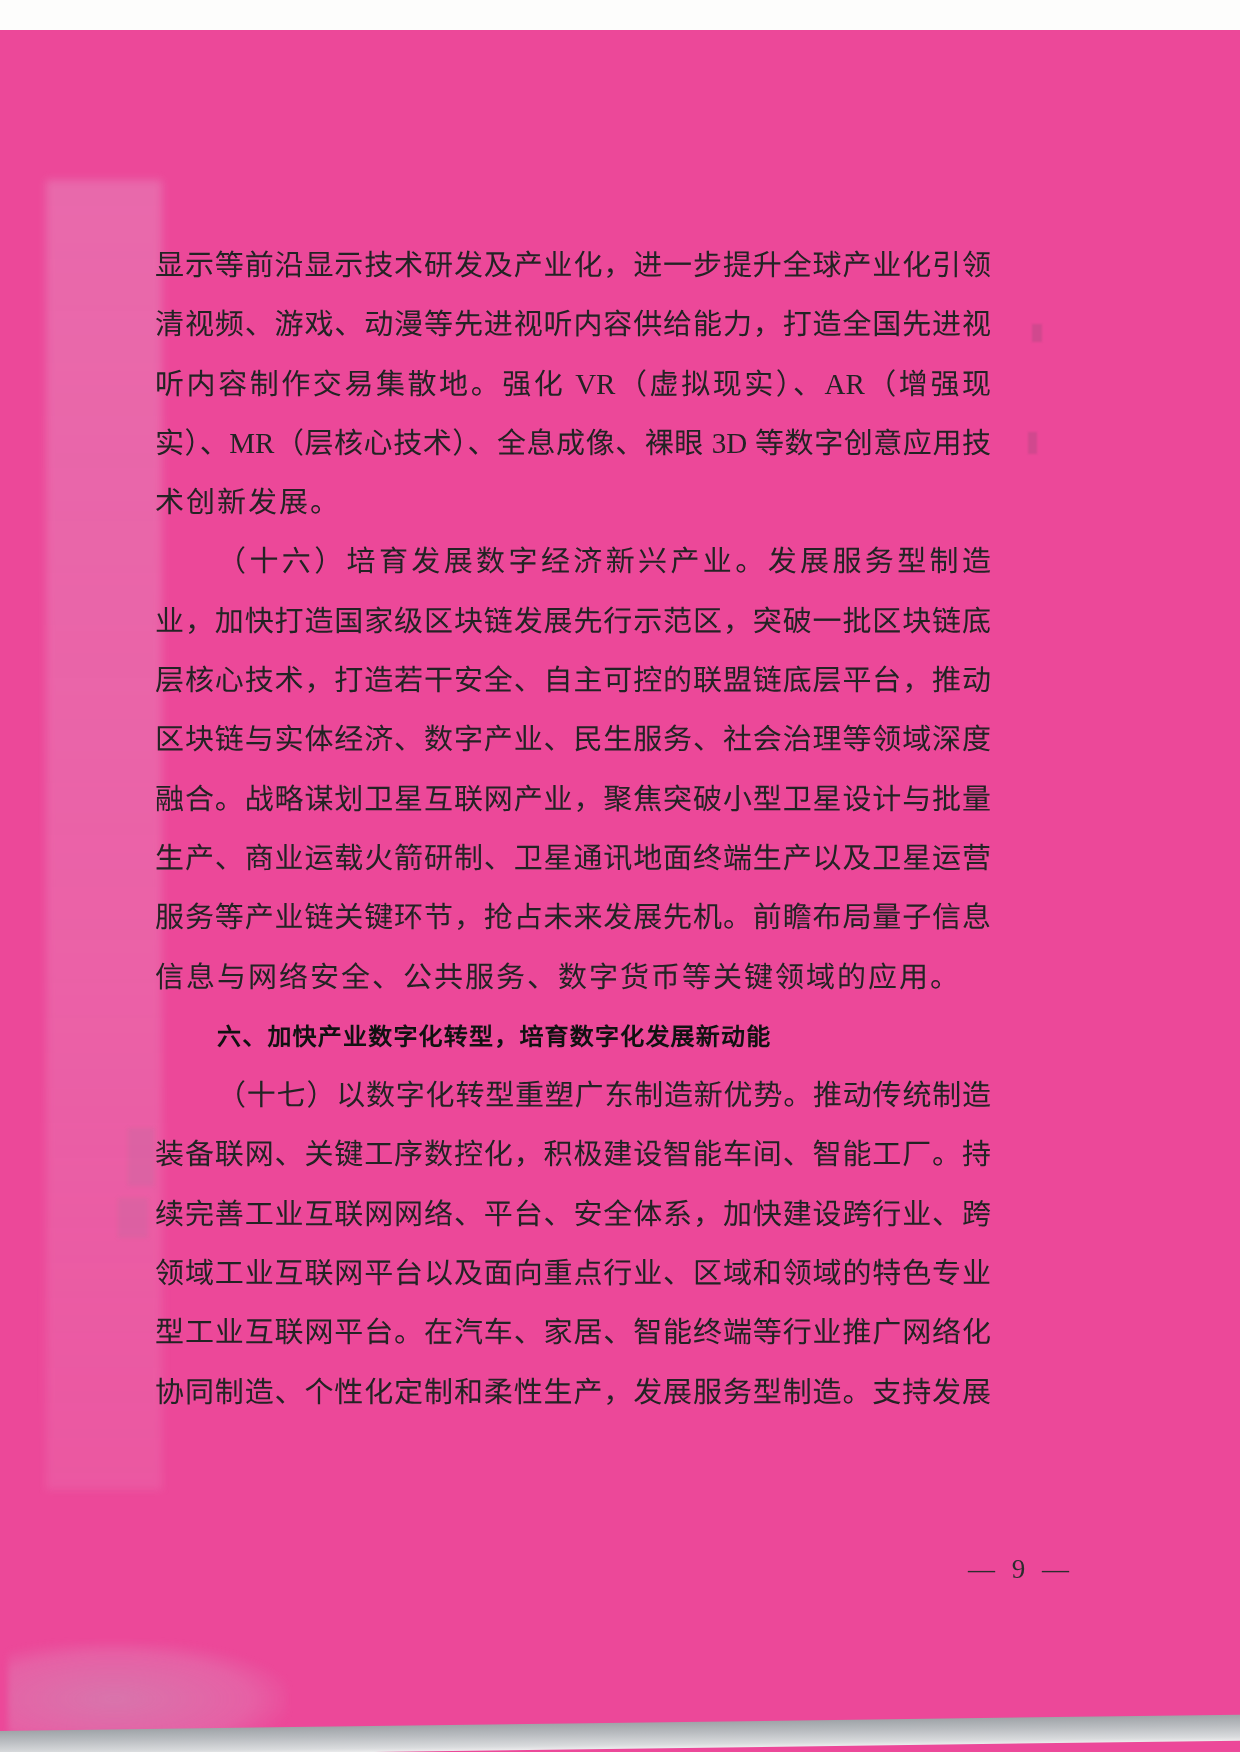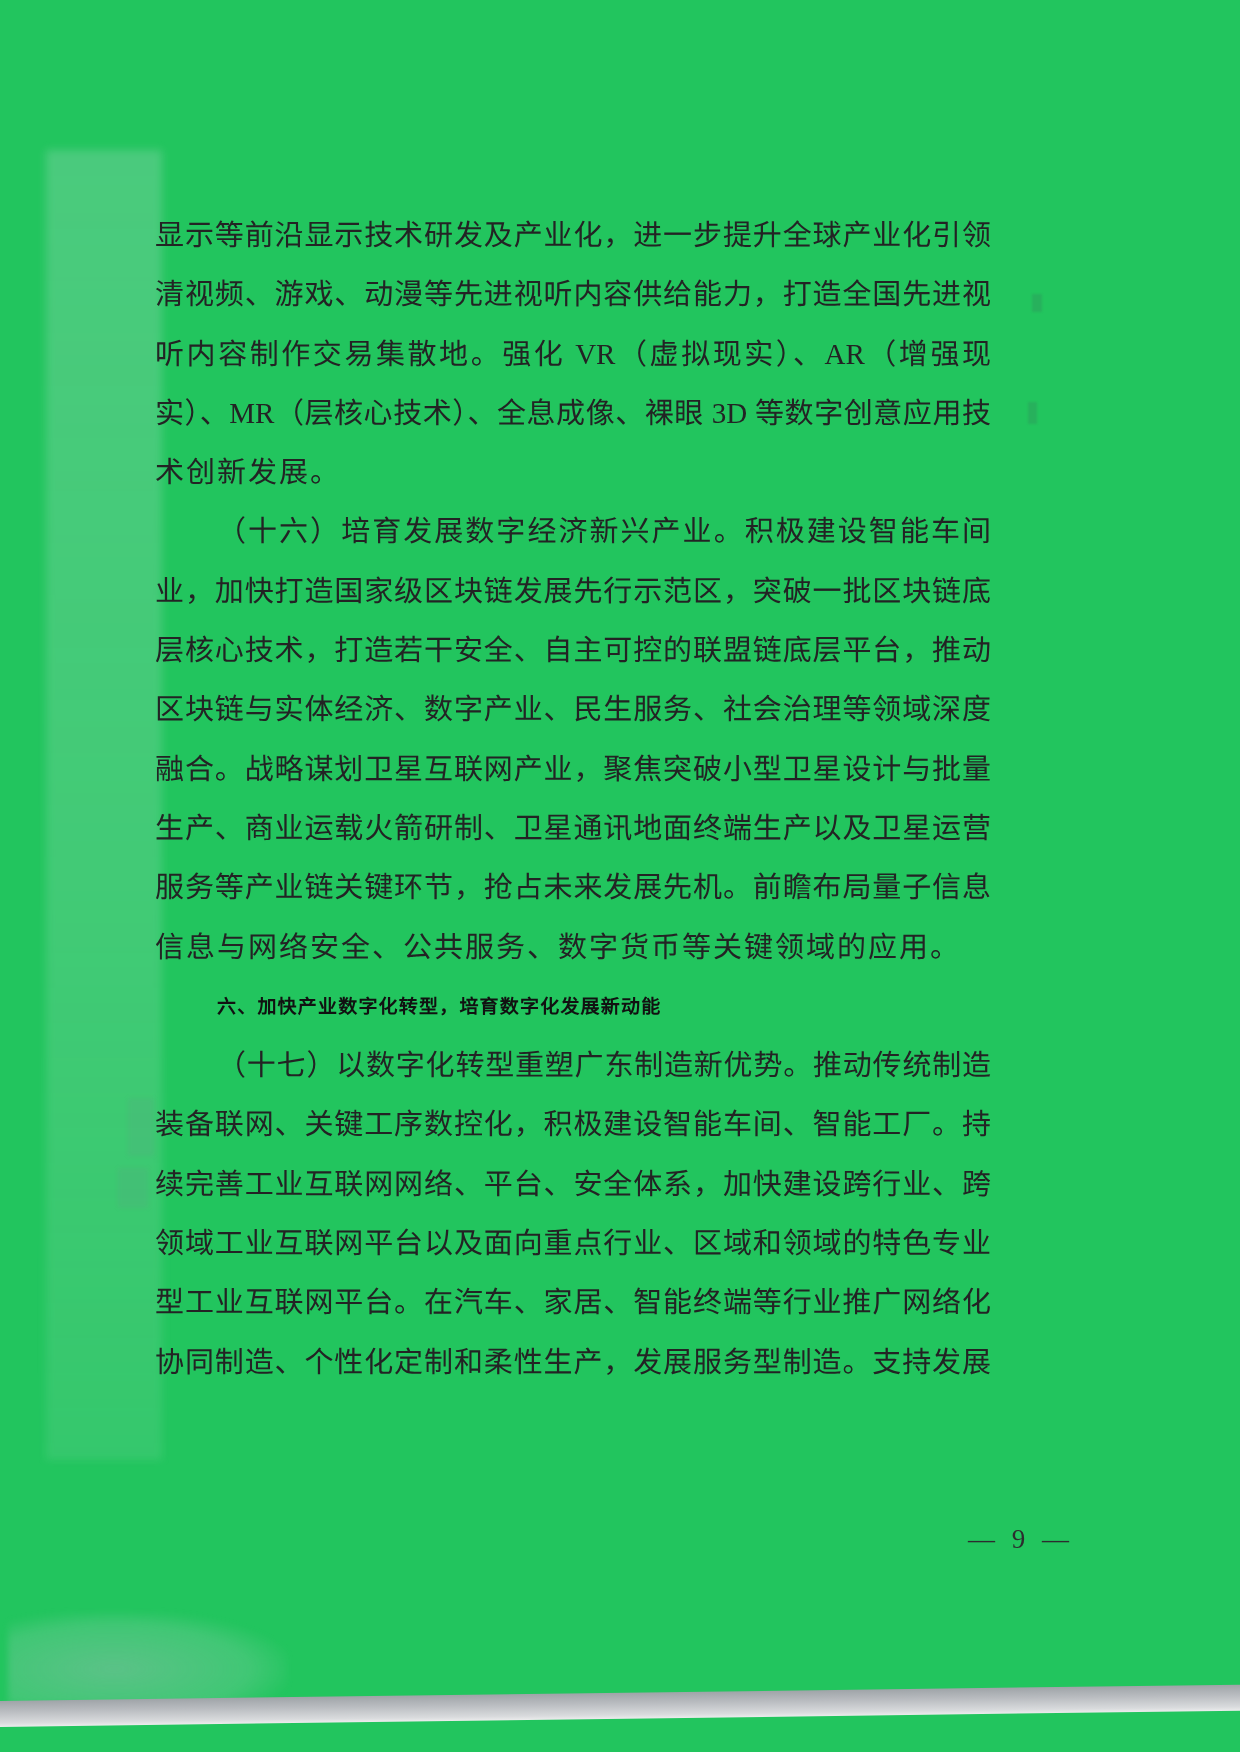--- a/index.html
+++ b/index.html
@@ -1,21 +1,21 @@
 <!DOCTYPE html>
 <html lang="zh-CN"><head>
 <meta charset="utf-8">
 <style>
   html,body{margin:0;padding:0;}
   body{
     width:1240px;height:1752px;position:relative;overflow:hidden;
     background:#fdfdfc;
     font-family:"Liberation Serif","DejaVu Serif",serif;
   }
-  .sheet{position:absolute;inset:0;background:#22c55e;}
+  .sheet{position:absolute;inset:0;background:#ec4899;margin-top:30px;}
 
   
   .margin-noise{
     position:absolute;left:46px;top:150px;width:116px;height:1310px;
     background:linear-gradient(180deg,rgba(222,226,238,0.22),rgba(230,233,243,0.16) 60%,rgba(226,229,240,0.10));
     filter:blur(4px);pointer-events:none;
   }
   .ghost-mark{position:absolute;background:rgba(120,130,152,0.12);filter:blur(2px);pointer-events:none;}
   .speck{position:absolute;background:rgba(70,74,86,0.16);filter:blur(1px);pointer-events:none;}
 
@@ -40,21 +40,21 @@
     height:59.3px;
     text-align:justify;
     text-align-last:justify;
     text-justify:inter-character;
   }
   .line.indent{padding-left:62px;}
   .line.lastline{text-align-last:left;letter-spacing:2px;font-family:Liberation Serif, serif;}
   .line.heading{
     font-family:"Liberation Sans","DejaVu Sans",sans-serif;
     font-weight:700;color:#111;
-    text-align-last:left;letter-spacing:1.2px;font-size:19px;
+    text-align-last:left;letter-spacing:1.2px;font-size:24px;
   }
   .kaiti{}
 
   .page-number{
     position:absolute;left:968px;top:1524px;
     font-size:27px;letter-spacing:5px;color:#2c2c2e;
     font-family:"Liberation Serif","DejaVu Serif",serif;
     white-space:nowrap;
   }
 </style>
@@ -70,21 +70,21 @@
   <div class="speck" style="left:1028px;top:402px;width:9px;height:22px;"></div>
 
   <div class="text-block">
 
     <div class="line"><span>显示等前沿显示技术研发及产业化，进一步提升全球产业化引领</span></div>
     <div class="line"><span>清视频、游戏、动漫等先进视听内容供给能力，打造全国先进视</span></div>
     <div class="line"><span>听内容制作交易集散地。强化 VR（虚拟现实）、AR（增强现</span></div>
     <div class="line"><span>实）、MR（层核心技术）、全息成像、裸眼 3D 等数字创意应用技</span></div>
     <div class="line lastline"><span>术创新发展。</span></div>
 
-    <div class="line indent"><span class="kaiti">（十六）培育发展数字经济新兴产业。</span><span>积极建设智能车间</span></div>
+    <div class="line indent"><span class="kaiti">（十六）培育发展数字经济新兴产业。</span><span>发展服务型制造</span></div>
     <div class="line"><span>业，加快打造国家级区块链发展先行示范区，突破一批区块链底</span></div>
     <div class="line"><span>层核心技术，打造若干安全、自主可控的联盟链底层平台，推动</span></div>
     <div class="line"><span>区块链与实体经济、数字产业、民生服务、社会治理等领域深度</span></div>
     <div class="line"><span>融合。战略谋划卫星互联网产业，聚焦突破小型卫星设计与批量</span></div>
     <div class="line"><span>生产、商业运载火箭研制、卫星通讯地面终端生产以及卫星运营</span></div>
     <div class="line"><span>服务等产业链关键环节，抢占未来发展先机。前瞻布局量子信息</span></div>
     <div class="line lastline"><span>信息与网络安全、公共服务、数字货币等关键领域的应用。</span></div>
 
     <div class="line heading indent"><span>六、加快产业数字化转型，培育数字化发展新动能</span></div>
 

